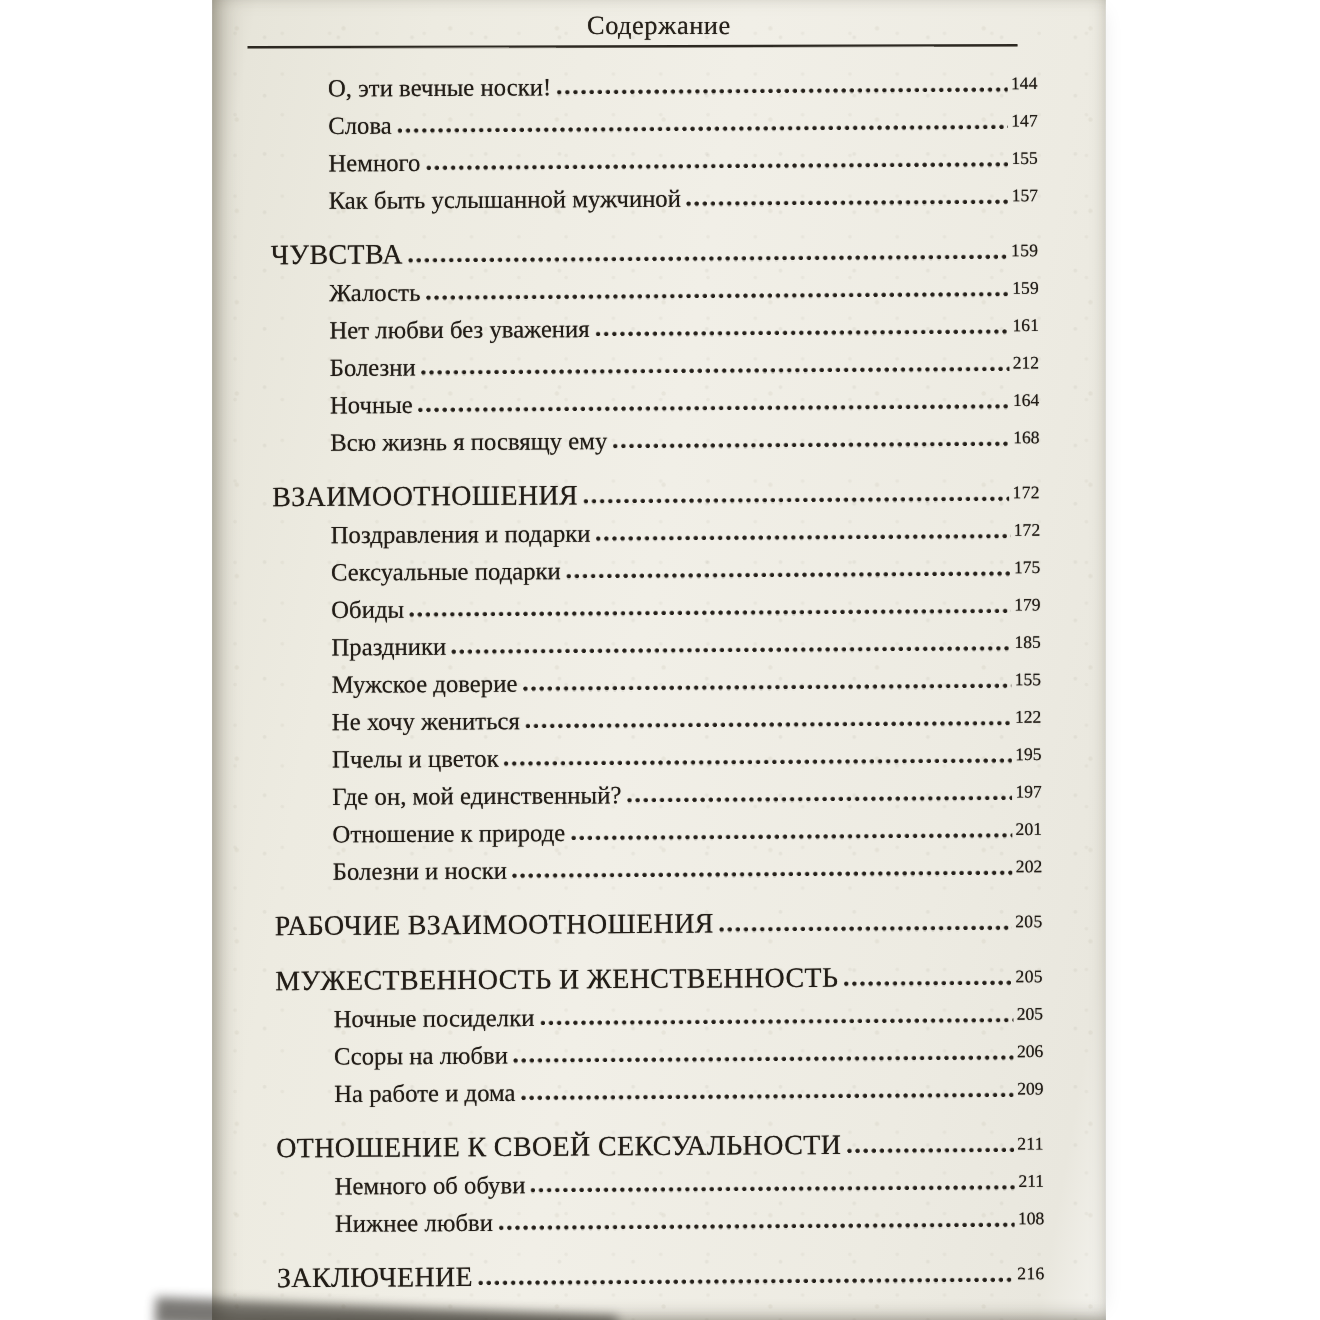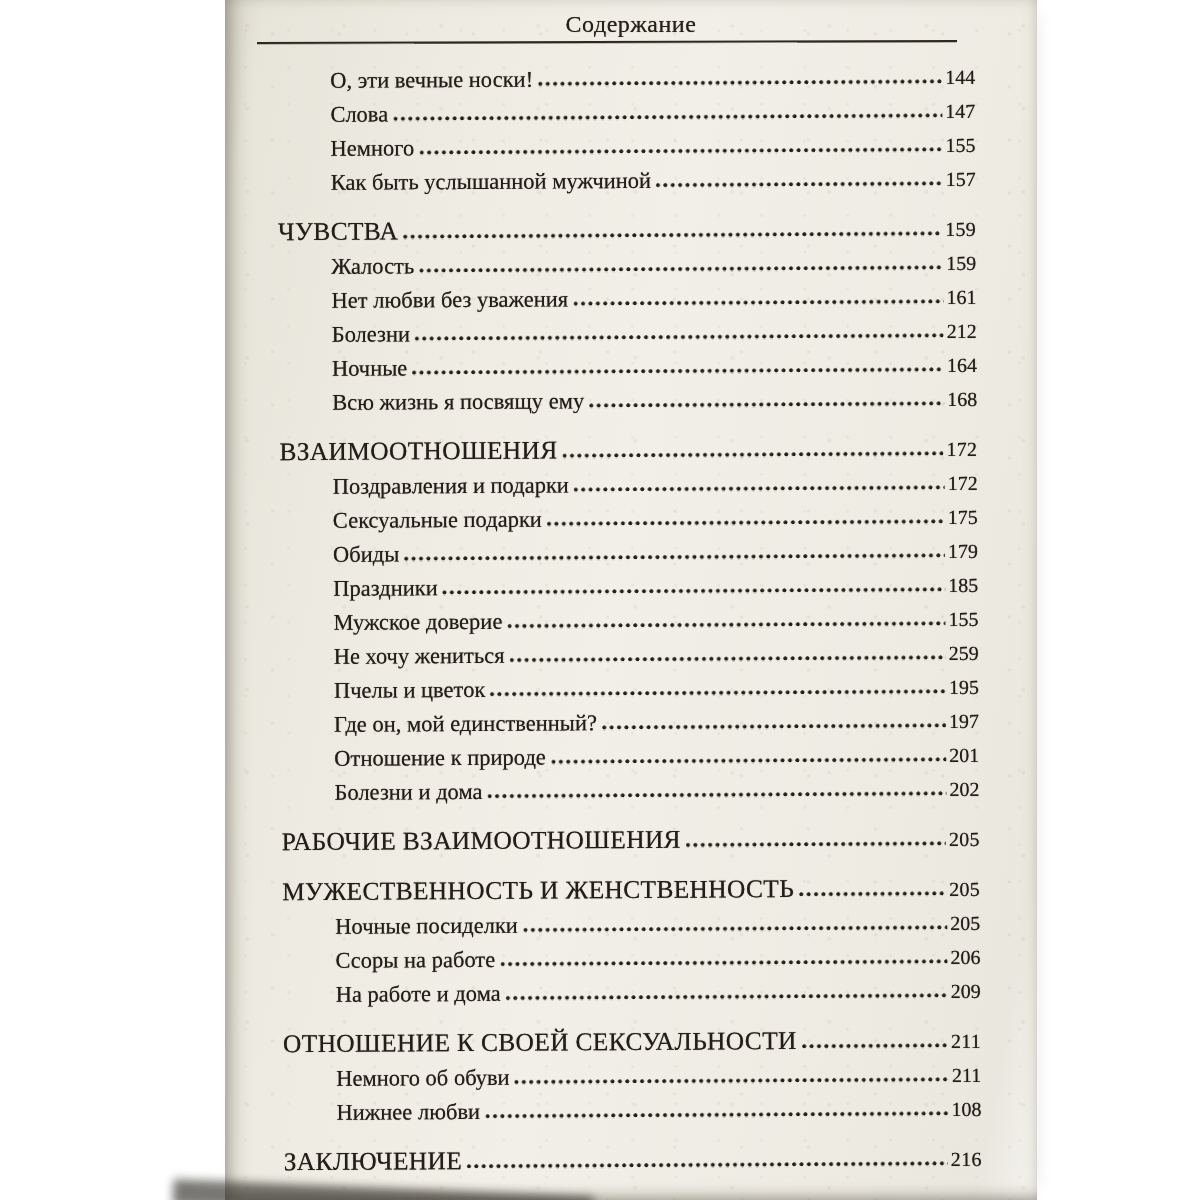--- a/index.html
+++ b/index.html
@@ -31,21 +31,20 @@
         #edebe1 20%,
         #f1efe7 48%,
         #edebe2 78%,
         #e9e7de 94%,
         #f4f3ee 100%);
     box-shadow:
       inset 14px 0 20px -10px rgba(95, 90, 72, 0.55),
       inset -8px 0 16px -10px rgba(130, 124, 105, 0.30),
       inset 0 -10px 16px -9px rgba(60, 54, 40, 0.45),
       10px 0 18px -12px rgba(0, 0, 0, 0.10);
-    margin-left: 32px;
   }
   
   .page::before {
     content: "";
     position: absolute;
     inset: 0;
     pointer-events: none;
     background-image:
       radial-gradient(circle at 23% 31%, rgba(150, 140, 110, 0.10) 0 1.5px, transparent 2.5px),
       radial-gradient(circle at 71% 64%, rgba(110, 104, 86, 0.08) 0 1.2px, transparent 2.2px),
@@ -115,21 +114,21 @@
     height: 5px;
     align-self: flex-end;
     margin: 0 3px 7px 5px;
     background-image: radial-gradient(circle at 2.2px 2.3px, #241f19 1.65px, rgba(0,0,0,0) 2.3px);
     background-size: 7.4px 5px;
     background-repeat: repeat-x;
     min-width: 14px;
   }
   .row .pagenum {
     flex: 0 0 auto;
-    font-size: 20px;
+    font-size: 16px;
     line-height: 28px;
   }
 </style>
 </head>
 <body>
 
 <div class="backdrop">
   <div class="page">
     <div class="page-header">
       <div class="page-title">Содержание</div>
@@ -213,59 +212,59 @@
     <span class="pagenum">185</span>
   </div>
         <div class="row sub">
     <span class="title">Мужское доверие</span>
     <span class="leader"></span>
     <span class="pagenum">155</span>
   </div>
         <div class="row sub">
     <span class="title">Не хочу жениться</span>
     <span class="leader"></span>
-    <span class="pagenum">259</span>
+    <span class="pagenum">122</span>
   </div>
         <div class="row sub">
     <span class="title">Пчелы и цветок</span>
     <span class="leader"></span>
     <span class="pagenum">195</span>
   </div>
         <div class="row sub">
     <span class="title">Где он, мой единственный?</span>
     <span class="leader"></span>
     <span class="pagenum">197</span>
   </div>
         <div class="row sub">
     <span class="title">Отношение к природе</span>
     <span class="leader"></span>
     <span class="pagenum">201</span>
   </div>
         <div class="row sub">
-    <span class="title">Болезни и дома</span>
+    <span class="title">Болезни и носки</span>
     <span class="leader"></span>
     <span class="pagenum">202</span>
   </div>
         <div class="row chapter">
     <span class="title">РАБОЧИЕ ВЗАИМООТНОШЕНИЯ</span>
     <span class="leader"></span>
     <span class="pagenum">205</span>
   </div>
         <div class="row chapter">
     <span class="title">МУЖЕСТВЕННОСТЬ И ЖЕНСТВЕННОСТЬ</span>
     <span class="leader"></span>
     <span class="pagenum">205</span>
   </div>
         <div class="row sub">
     <span class="title">Ночные посиделки</span>
     <span class="leader"></span>
     <span class="pagenum">205</span>
   </div>
         <div class="row sub">
-    <span class="title">Ссоры на работе</span>
+    <span class="title">Ссоры на любви</span>
     <span class="leader"></span>
     <span class="pagenum">206</span>
   </div>
         <div class="row sub">
     <span class="title">На работе и дома</span>
     <span class="leader"></span>
     <span class="pagenum">209</span>
   </div>
         <div class="row chapter">
     <span class="title">ОТНОШЕНИЕ К СВОЕЙ СЕКСУАЛЬНОСТИ</span>

